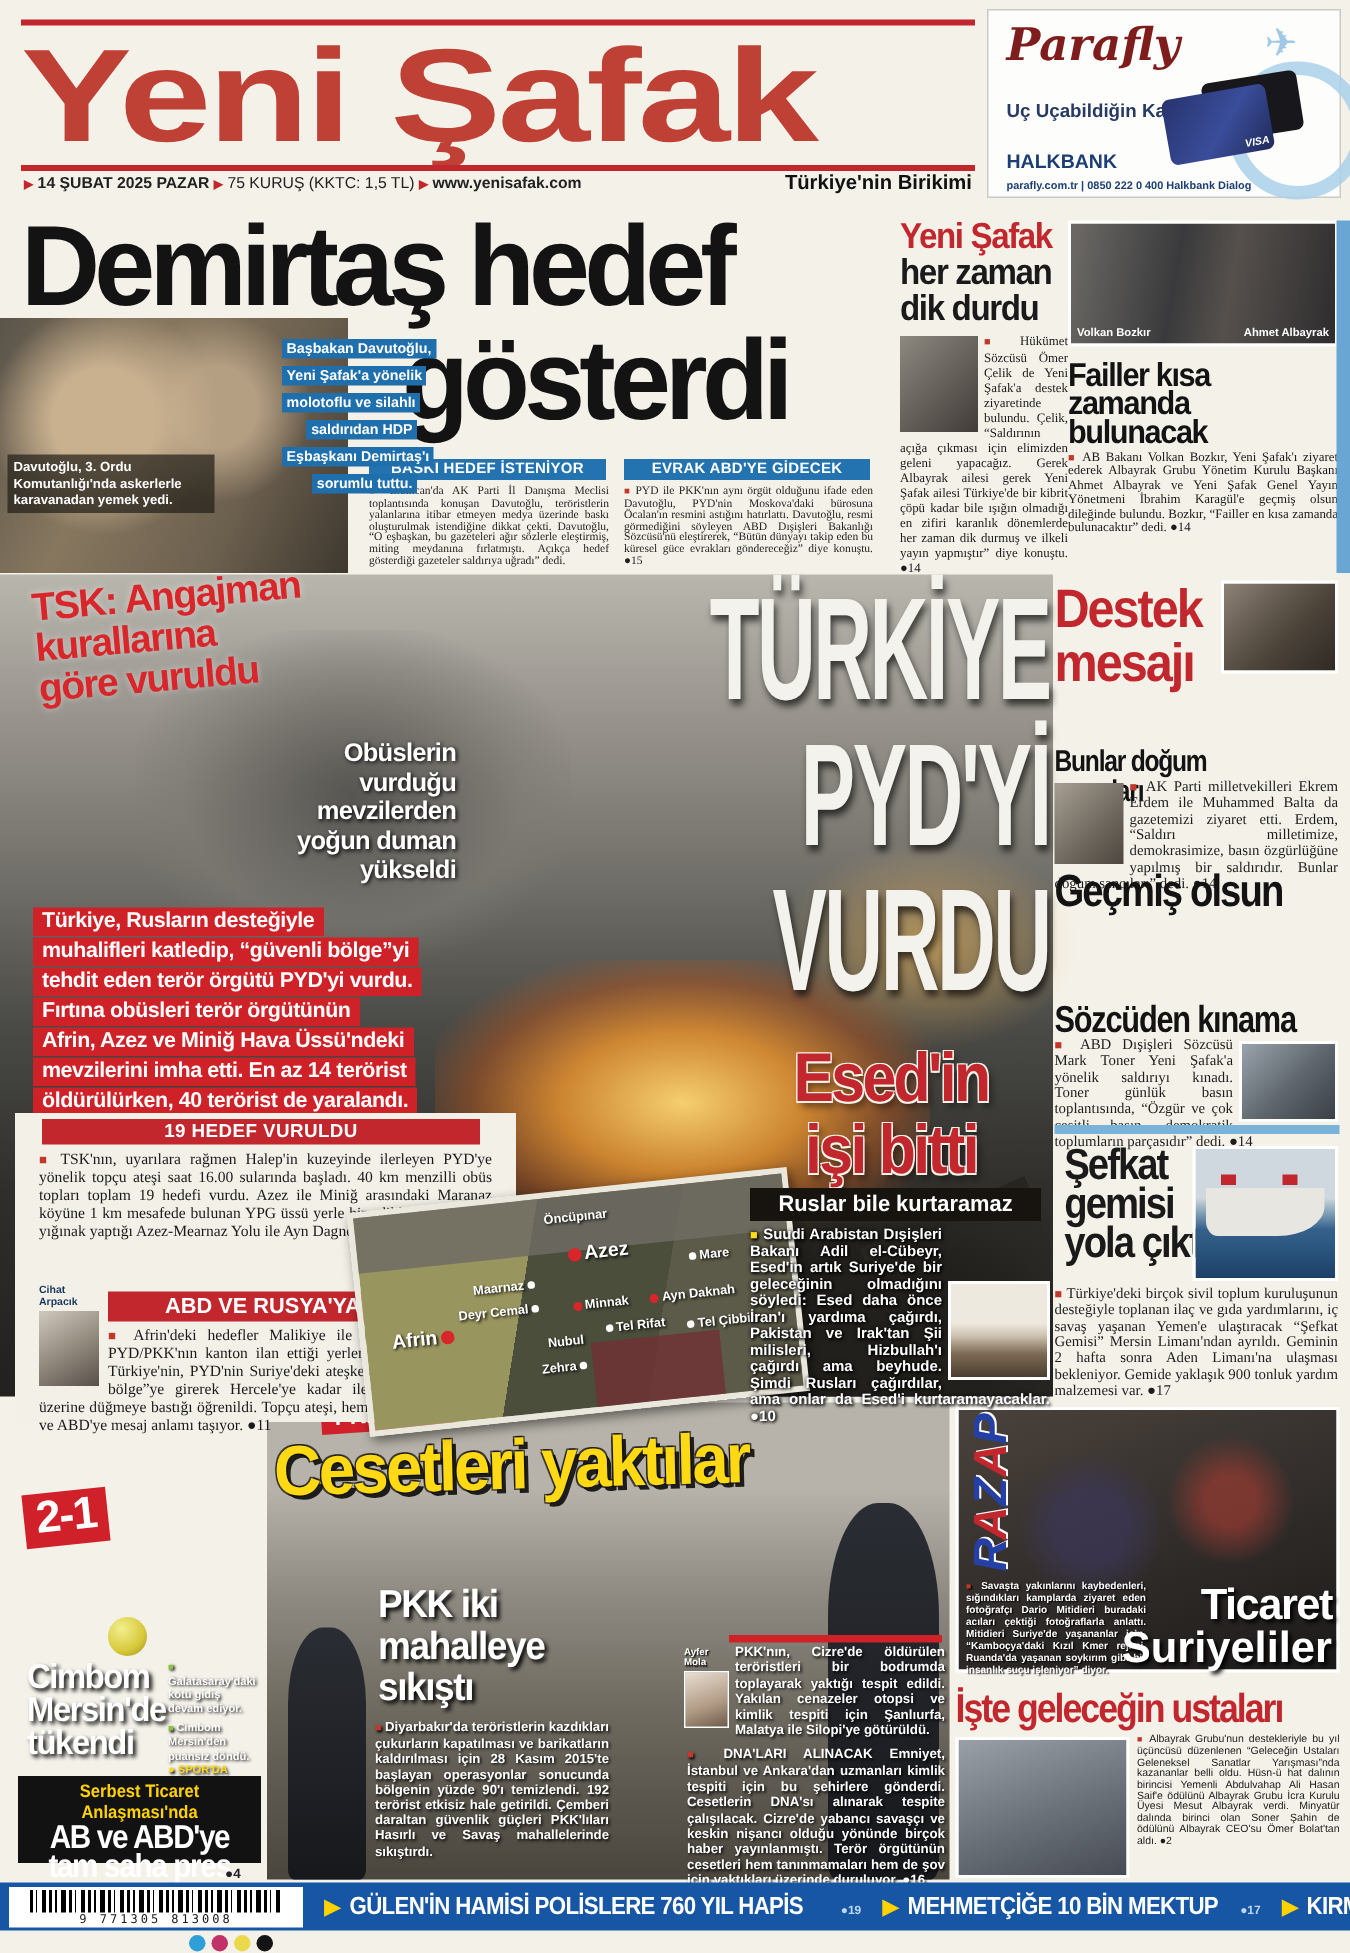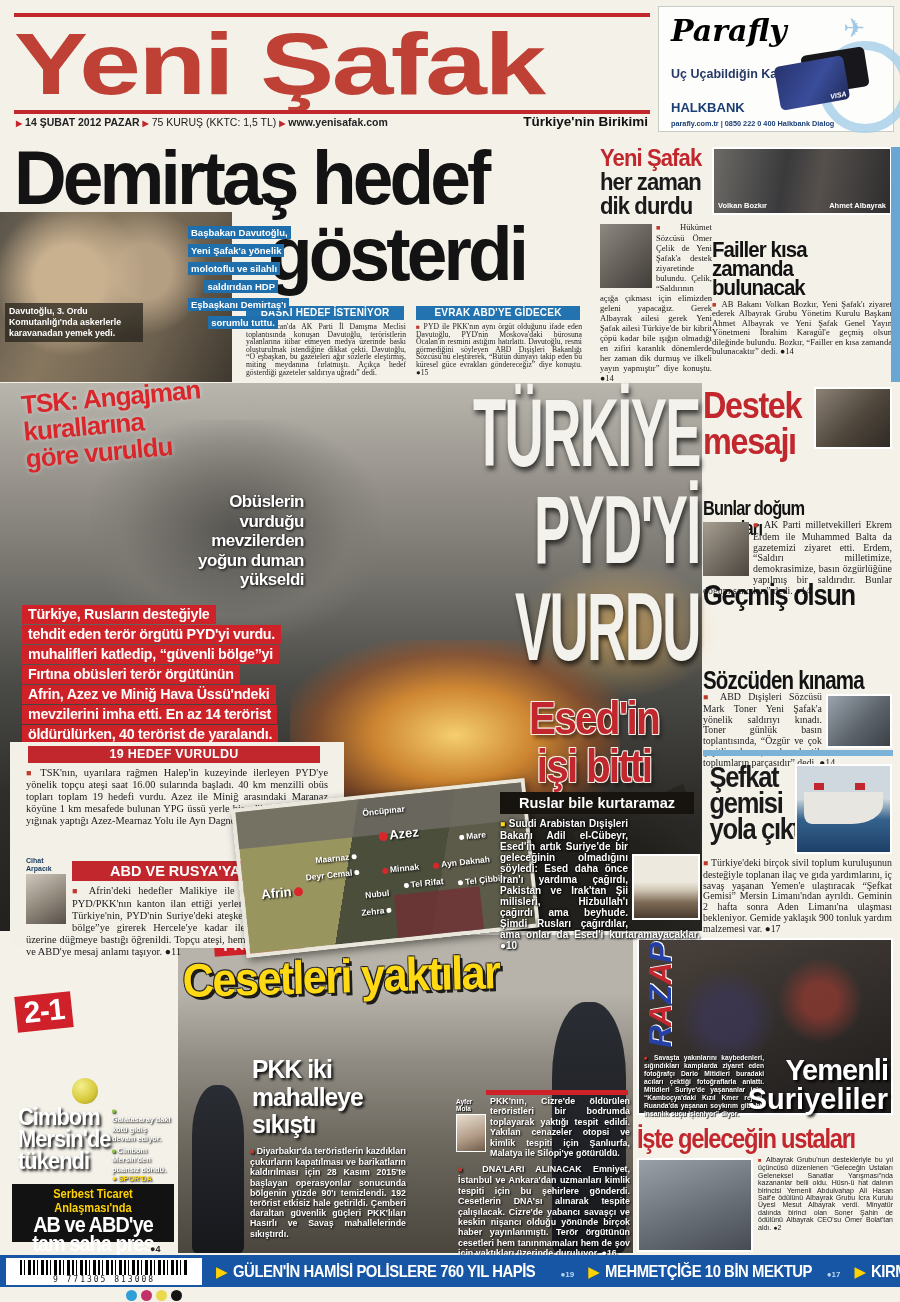--- a/index.html
+++ b/index.html
@@ -17,21 +17,21 @@
         transform:scaleX(1.26);transform-origin:left top;line-height:1;}
   #dateline{left:16px;top:116px;font-size:10.5px;font-weight:bold;color:#222;}
   #dateline .tri{color:#c1272d;font-size:8px;}
   #tagline{right:252px;top:114px;font-size:13.5px;font-weight:900;color:#111;}
   
   #ad{left:658px;top:6px;width:234px;height:124px;background:#fdfdfb;border:1px solid #c9cbc5;}
   .ad-swoosh{position:absolute;right:-18px;top:34px;width:74px;height:74px;border:9px solid #a9d0e9;
              border-radius:50%;opacity:0.85;}
   .ad-plane{position:absolute;right:28px;top:6px;color:#9fc9e6;font-size:26px;}
   #ad .brand{position:absolute;left:12px;top:6px;font-family:"DejaVu Serif",serif;font-style:italic;
-             font-weight:bold;font-size:30px;color:#000000;}
+             font-weight:bold;font-size:30px;color:#7f1d1d;}
   #ad .slogan{position:absolute;left:12px;top:60px;font-size:12.5px;font-weight:bold;color:#273a66;}
   .card{position:absolute;border-radius:5px;}
   .card.black{right:26px;top:44px;width:64px;height:40px;background:#17171c;transform:rotate(-9deg);}
   .card.navy{right:46px;top:54px;width:70px;height:44px;transform:rotate(-10deg);
              background:linear-gradient(130deg,#27336e,#3a4d9a 55%,#202a5a);}
   .card .visa{position:absolute;right:3px;bottom:2px;color:#fff;font-size:7px;font-weight:900;font-style:italic;}
   #ad .bank{position:absolute;left:12px;bottom:16px;font-size:13px;font-weight:900;color:#1b3f75;}
   #ad .contact{position:absolute;left:12px;bottom:3px;font-size:7.3px;font-weight:bold;color:#1b3f75;}
   
   .lead-h{font-size:76px;font-weight:900;letter-spacing:-4px;color:#131313;line-height:1;
@@ -47,21 +47,21 @@
       padding:1px 3px;margin-bottom:1px;white-space:nowrap;}
   .colhead{background:#2273b0;color:#fff;font-weight:bold;font-size:10px;text-align:center;
            height:14px;line-height:14px;letter-spacing:0.2px;}
   .colbody{font-size:7.7px;line-height:7.6px;color:#1d1d1d;text-align:justify;}
   
   .dd-t{font-weight:900;line-height:1;transform:scaleX(0.92);transform-origin:left top;font-size:24px;letter-spacing:-1px;}
   .float-l{float:left;margin:2px 4px 2px 0;}
   .float-r{float:right;margin:2px 0 2px 4px;}
   .photo-celik{width:52px;height:64px;background:linear-gradient(135deg,#8d8880,#5f5a54 60%,#403c38);}
   
-  #photo-bozkir{left:712px;top:147px;width:180px;height:68px;border:2px solid #fff;box-sizing:border-box;
+  #photo-bozkir{left:712px;top:147px;width:180px;height:84px;border:2px solid #fff;box-sizing:border-box;
       background:linear-gradient(100deg,#6d6a66,#3a3a3c 40%,#55504c 60%,#2e2c2e);}
   #photo-bozkir span{position:absolute;bottom:3px;font-size:7.5px;font-weight:bold;color:#fff;}
   .fail-h{font-size:22px;font-weight:900;letter-spacing:-1px;line-height:19px;transform:scaleX(0.93);
           transform-origin:left top;color:#131313;}
   #edgebar{left:891px;top:147px;width:9px;height:235px;background:#6aa6d4;}
   
   #photo-main{left:0;top:383px;width:702px;height:548px;
       background:linear-gradient(180deg,#b9b6ae 0%,#938f88 20%,#6f6d67 38%,#4a4a46 55%,#2f2e2b 75%,#23211f 100%);}
   .smoke{left:90px;top:420px;width:290px;height:220px;
       background:radial-gradient(ellipse at center,rgba(85,83,79,0.95),rgba(125,122,116,0.55) 55%,transparent 75%);}
@@ -208,21 +208,21 @@
 </head>
 <body>
 
 <div id="page">
 
   <div class="abs rule" style="left:14px;top:13px;width:636px;"></div>
   <div class="abs" id="logo">Yeni Şafak</div>
   <div class="abs rule" style="left:14px;top:110px;width:636px;"></div>
   <div class="abs" id="dateline">
     <span class="tri">▶</span>
-    <span>14 ŞUBAT 2012 PAZAR</span>
+    <span>14 ŞUBAT 2025 PAZAR</span>
     <span class="tri">▶</span>
     <span style="font-weight:normal;">75 KURUŞ  (KKTC: 1,5 TL)</span>
     <span class="tri">▶</span>
     <span>www.yenisafak.com</span>
   </div>
   <div class="abs" id="tagline">Türkiye'nin Birikimi</div>
 
   <div class="abs" id="ad">
     <div class="ad-swoosh"></div>
     <div class="ad-plane">✈</div>
@@ -295,22 +295,22 @@
   <div class="abs" id="main-deck">
     <div>Obüslerin</div>
     <div>vurduğu</div>
     <div>mevzilerden</div>
     <div>yoğun duman</div>
     <div>yükseldi</div>
   </div>
 
   <div class="abs" id="main-highlight">
     <div>Türkiye, Rusların desteğiyle</div>
+    <div>muhalifleri katledip, “güvenli bölge”yi</div>
     <div>tehdit eden terör örgütü PYD'yi vurdu.</div>
-    <div>muhalifleri katledip, “güvenli bölge”yi</div>
     <div>Fırtına obüsleri terör örgütünün</div>
     <div>Afrin, Azez ve Miniğ Hava Üssü'ndeki</div>
     <div>mevzilerini imha etti. En az 14 terörist</div>
     <div>öldürülürken, 40 terörist de yaralandı.</div>
   </div>
 
   <div class="abs" id="panel19">
     <div class="redbar bar1">19 HEDEF VURULDU</div>
     <div class="serif b1 sq sq-red">TSK'nın, uyarılara rağmen Halep'in kuzeyinde ilerleyen PYD'ye yönelik topçu ateşi saat 16.00 sularında başladı. 40 km menzilli obüs topları toplam 19 hedefi vurdu. Azez ile Miniğ arasındaki Maranaz köyüne 1 km mesafede bulunan YPG üssü yerle bir edildi. Teröristlerin yığınak yaptığı Azez-Mearnaz Yolu ile Ayn Dagne bölgesi de vuruldu.</div>
     <div id="byline1">Cihat Arpacık</div>
@@ -426,21 +426,21 @@
   <div class="abs" id="photo-family"></div>
   <div class="abs" id="pazar-logo">
     <span class="pz-blue">P</span>
     <span class="pz-red">A</span>
     <span class="pz-blue">Z</span>
     <span class="pz-red">A</span>
     <span class="pz-blue">R</span>
   </div>
   <div class="abs sq sq-red" id="pazar-cap">Savaşta yakınlarını kaybedenleri, sığındıkları kamplarda ziyaret eden fotoğrafçı Dario Mitidieri buradaki acıları çektiği fotoğraflarla anlattı. Mitidieri Suriye'de yaşananlar için, “Kamboçya'daki Kızıl Kmer rejimi, Ruanda'da yaşanan soykırım gibi bir insanlık suçu işleniyor” diyor.</div>
   <div class="abs" id="pazar-h">
-    <div class="b">Yemenli</div>
+    <div class="b">Ticaret</div>
     <div class="t">Suriyeliler</div>
   </div>
 
   <div class="abs" id="ustalar-h">İşte geleceğin ustaları</div>
   <div class="abs" id="photo-award"></div>
   <div class="abs sq sq-red" id="ustalar-body">Albayrak Grubu'nun destekleriyle bu yıl üçüncüsü düzenlenen “Geleceğin Ustaları Geleneksel Sanatlar Yarışması”nda kazananlar belli oldu. Hüsn-ü hat dalının birincisi Yemenli Abdulvahap Ali Hasan Saif'e ödülünü Albayrak Grubu İcra Kurulu Üyesi Mesut Albayrak verdi. Minyatür dalında birinci olan Soner Şahin de ödülünü Albayrak CEO'su Ömer Bolat'tan aldı. ●2</div>
 
   <div class="abs" id="bbar">
     <div id="barcode">
       <div class="bars"></div>

